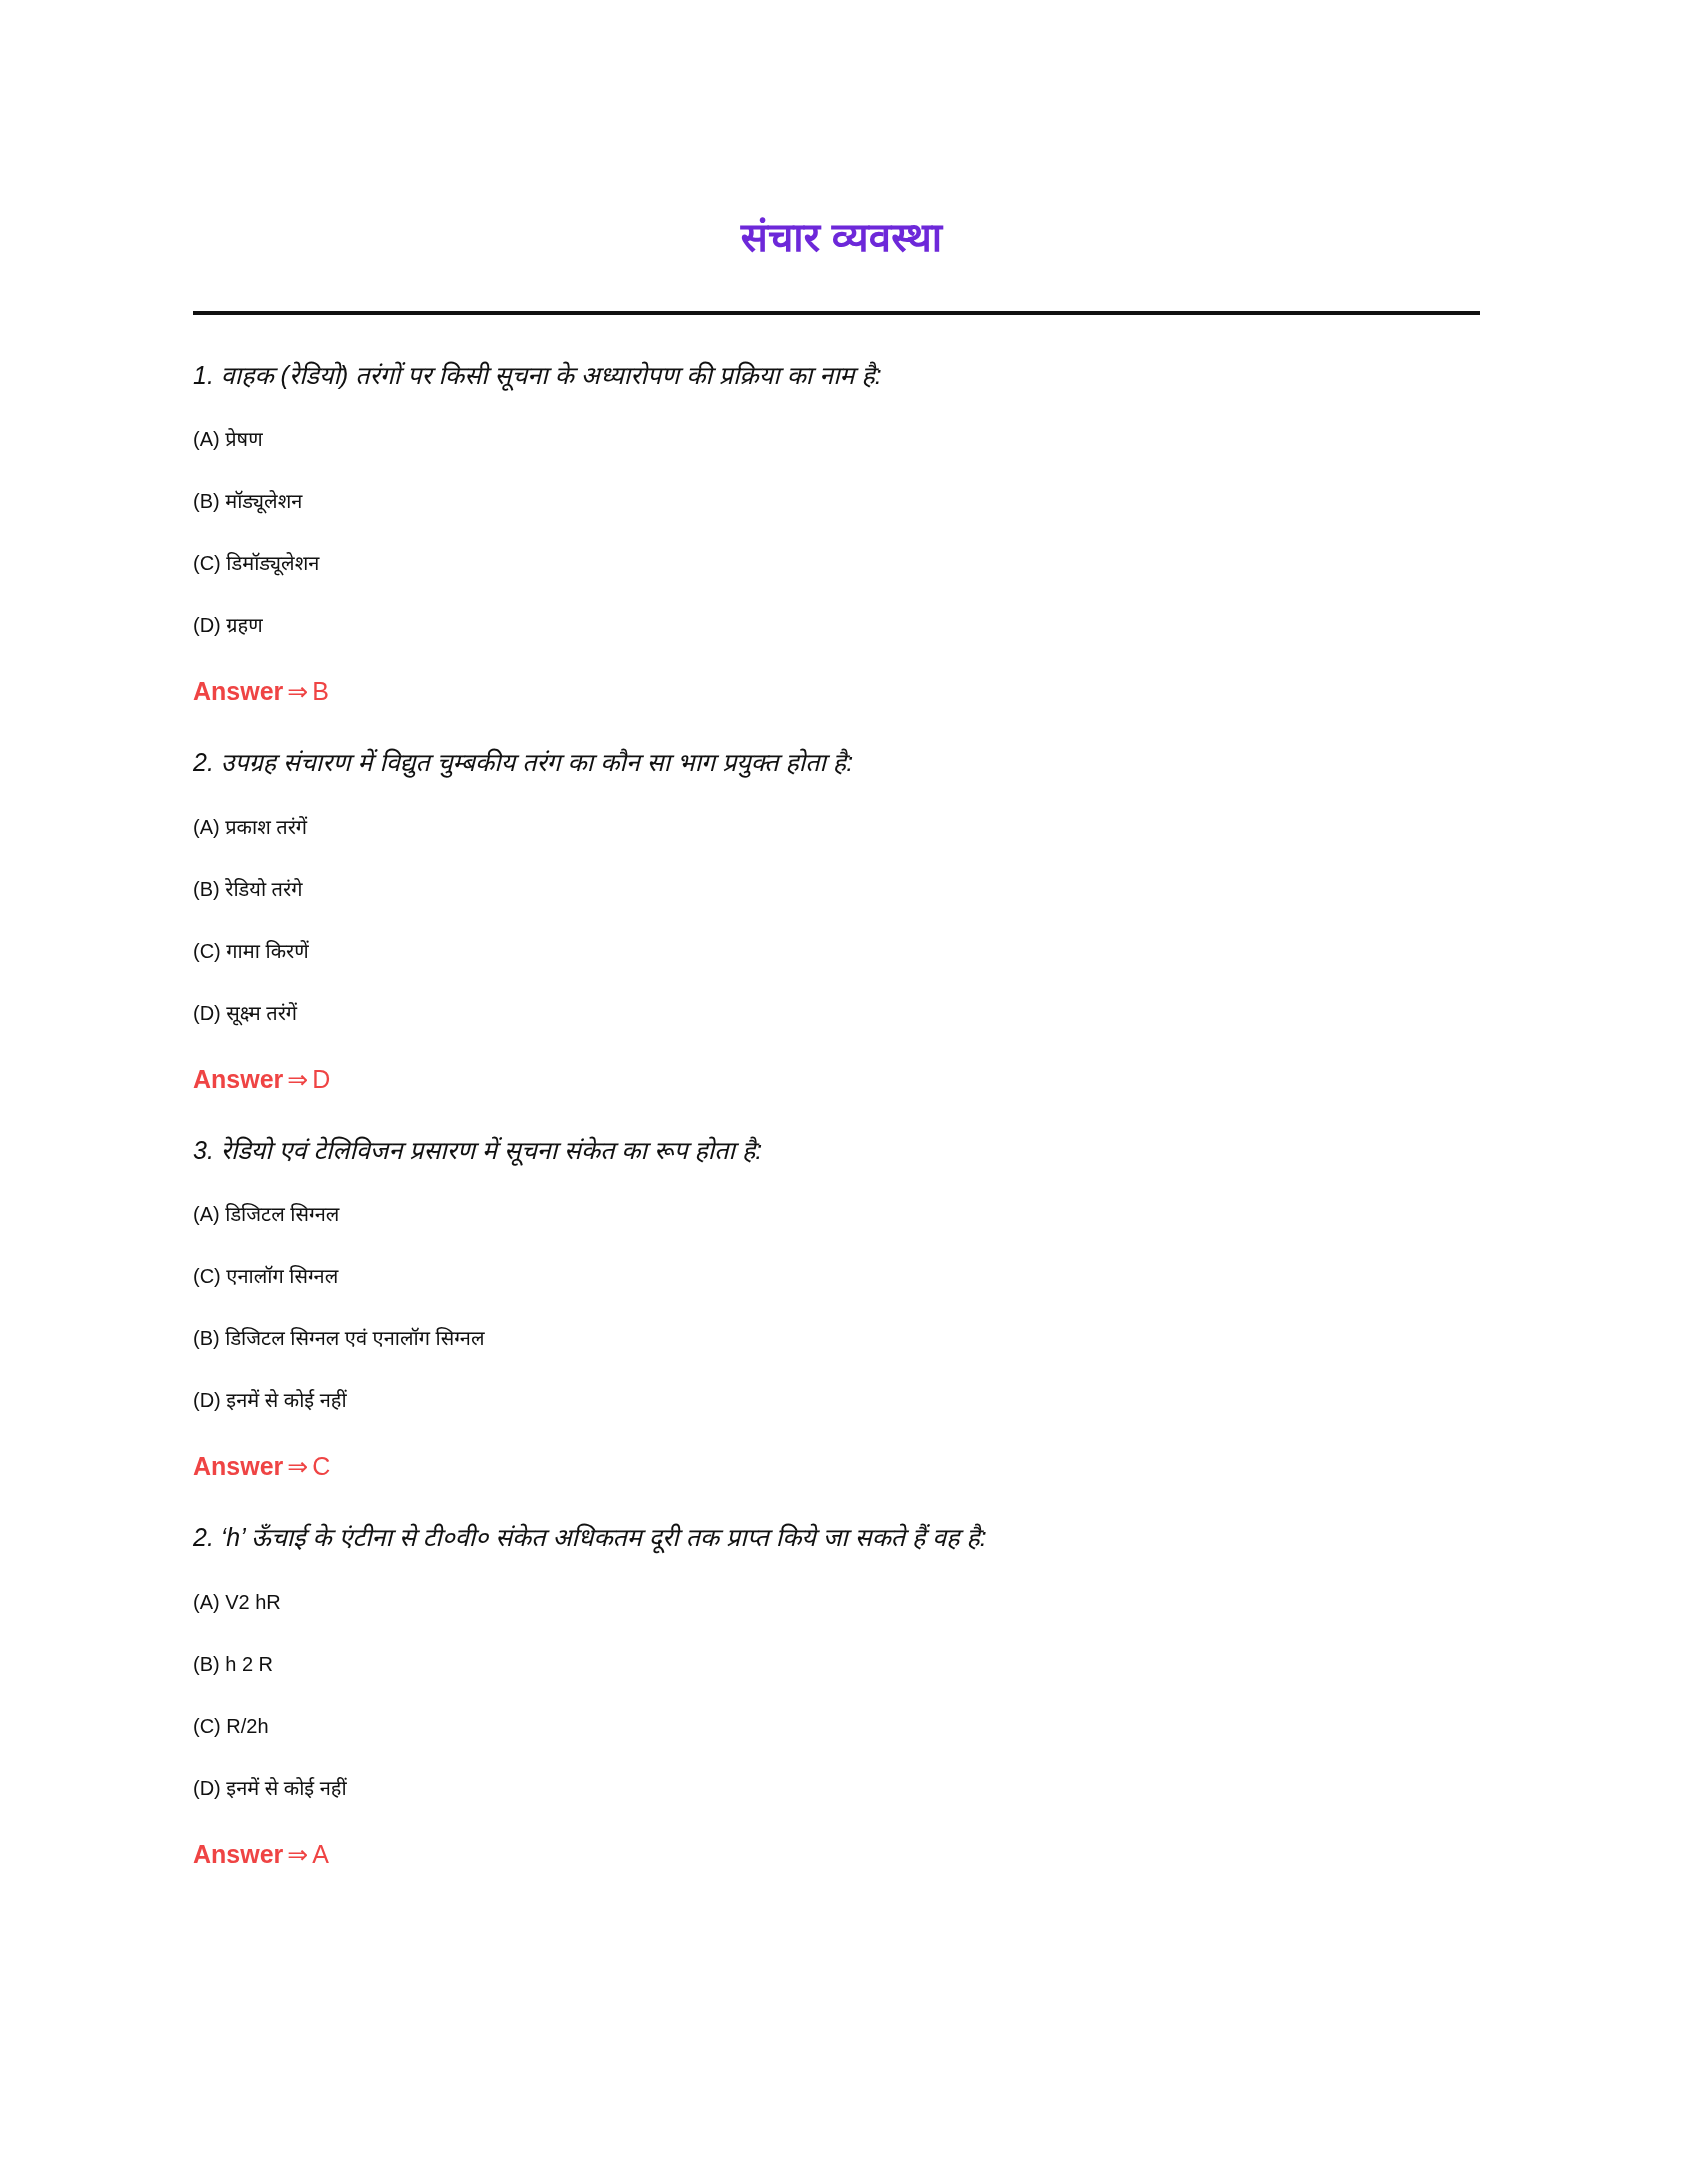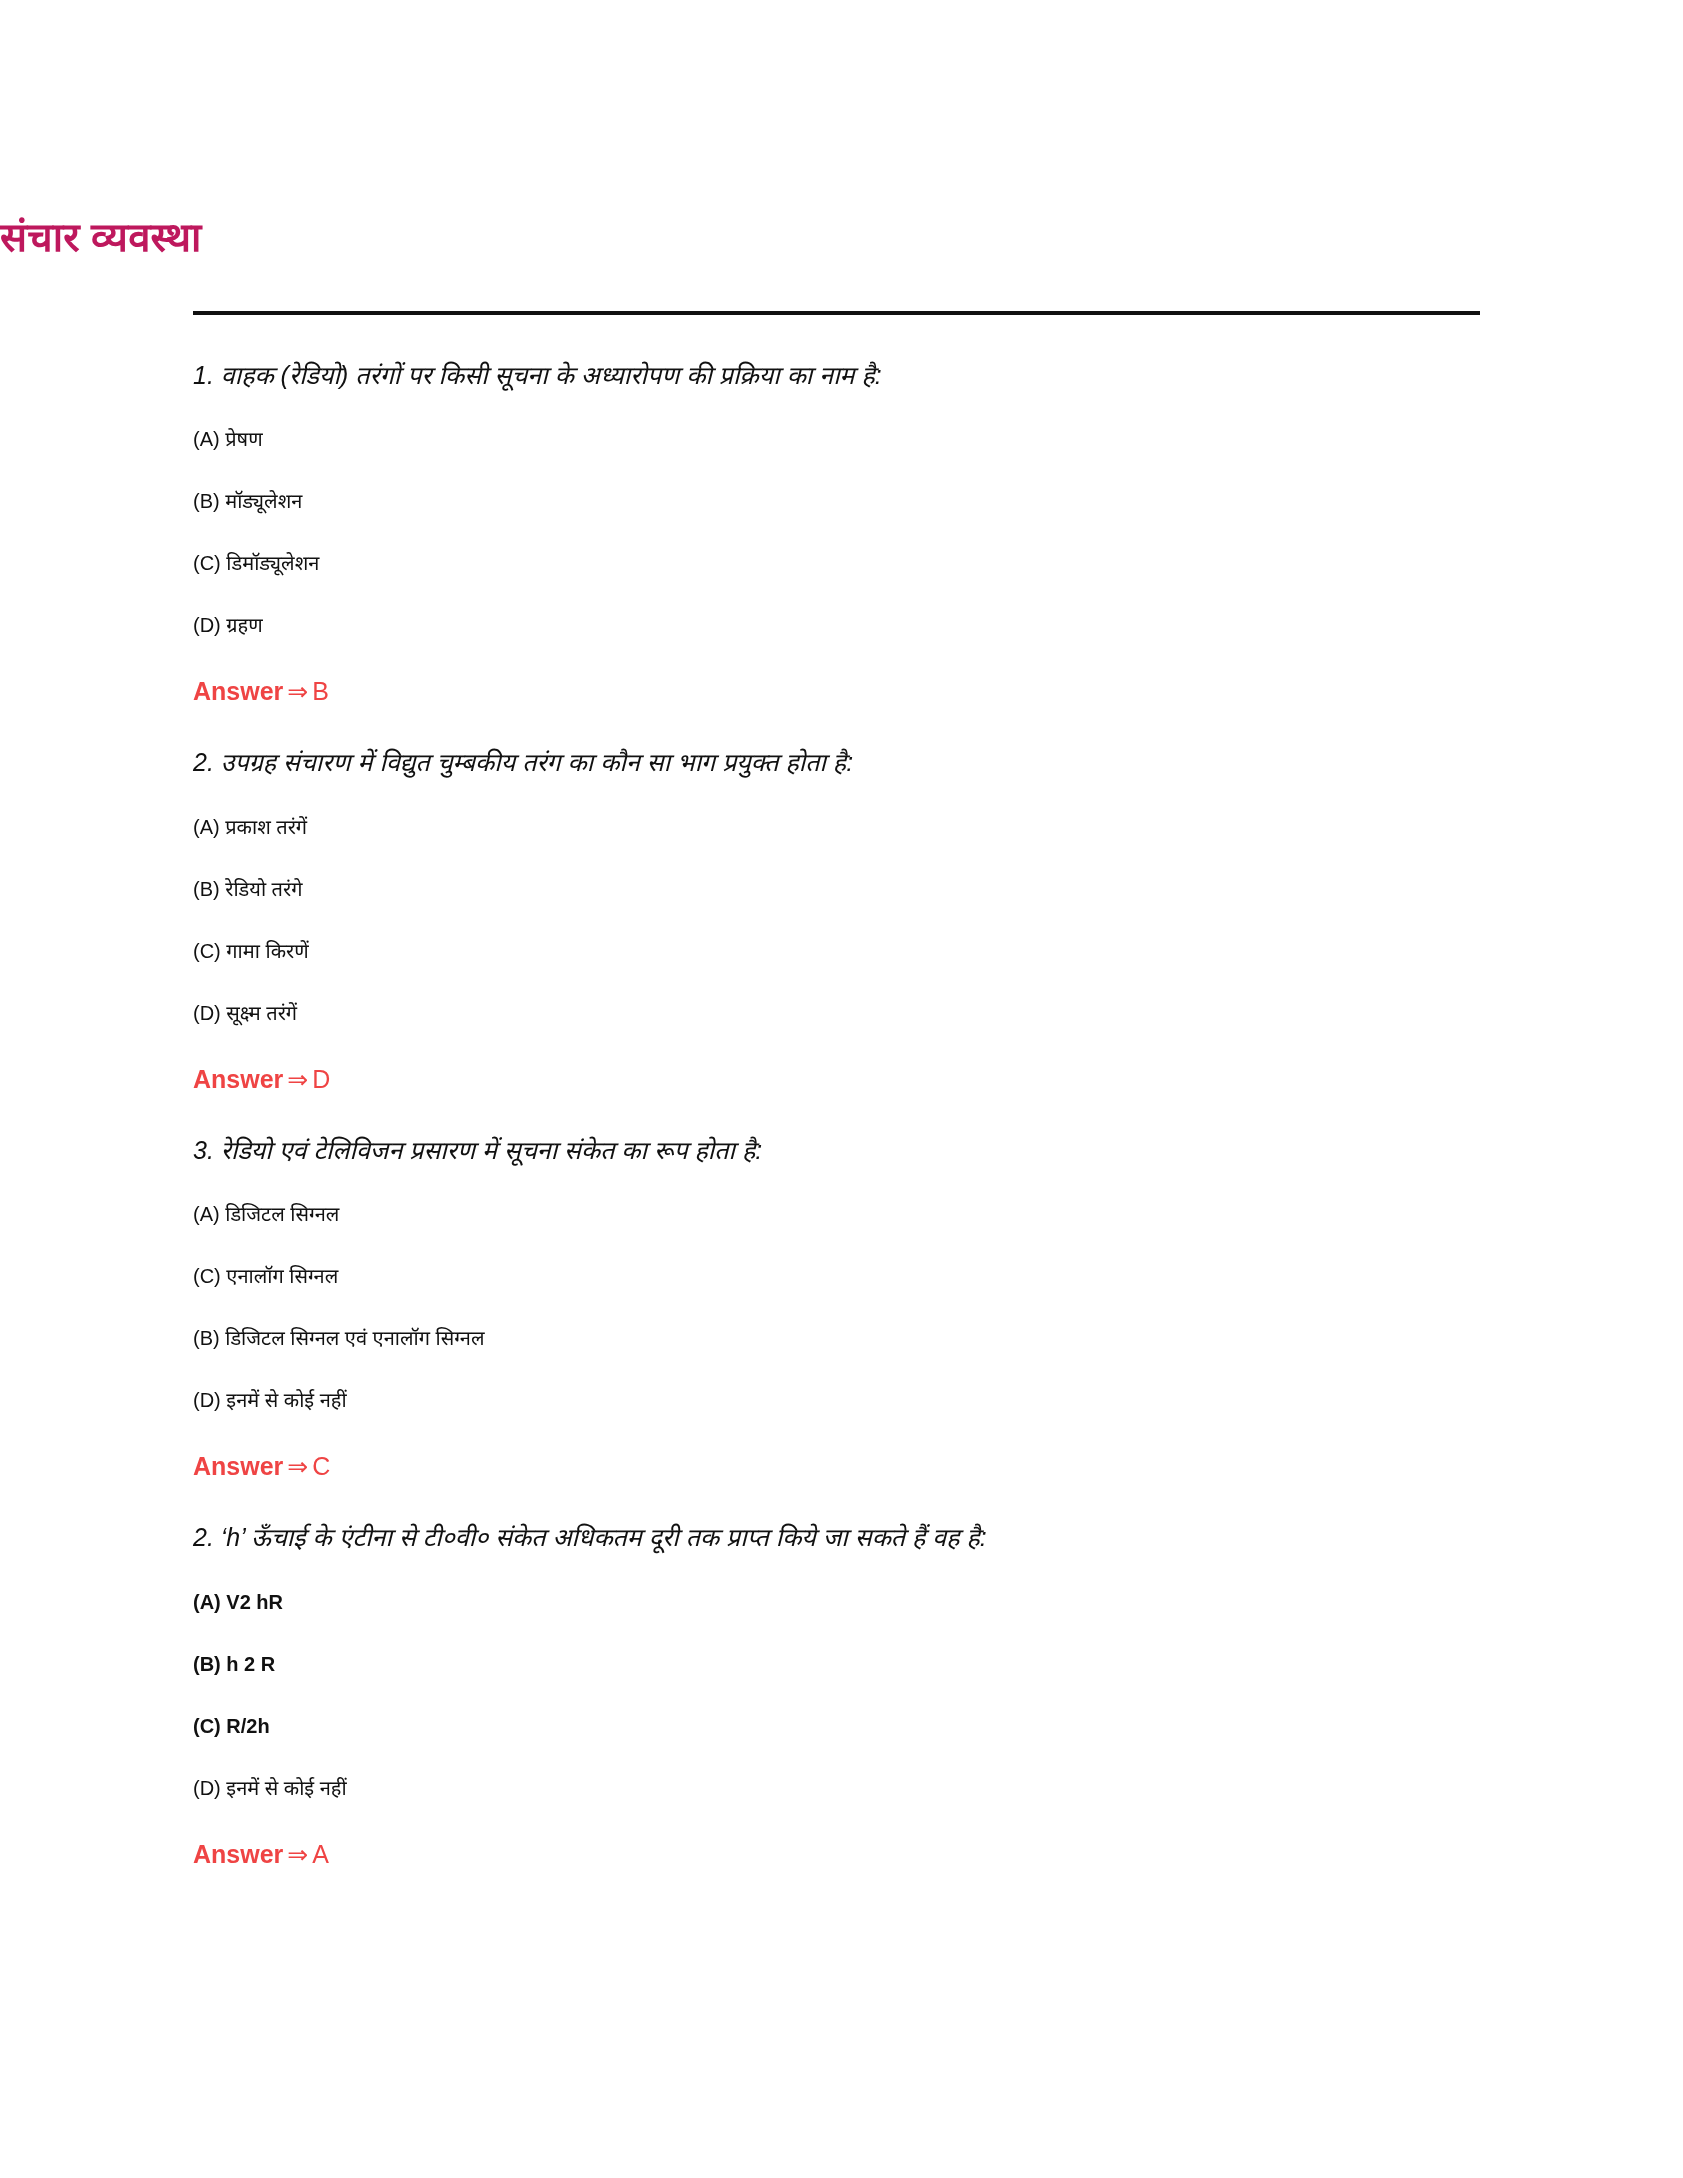--- a/index.html
+++ b/index.html
@@ -17,26 +17,27 @@
   }
   .page {
     box-sizing: border-box;
     width: 1683px;
     height: 2178px;
     padding: 0;
     position: relative;
     background: #ffffff;
   }
   .doc-title {
+    text-align: center;
     font-size: 40px;
     font-weight: 700;
     letter-spacing: 0.2px;
     padding-top: 186px;
     line-height: 1.2;
-    color: #be185d;
+    color: #6d28d9;
   }
   .title-rule {
     border: 0;
     border-top: 4px solid #111111;
     margin: 50px 0 0 0;
     width: 1287px;
     margin-left: 193px;
   }
   .content {
     margin: 0;
@@ -71,21 +72,20 @@
   }
   .answer .answer-arrow {
     font-weight: 400;
     padding: 0 4px;
   }
   .answer .answer-value {
     font-weight: 400;
   }
   .latin {
     font-family: "Liberation Sans", "DejaVu Sans", sans-serif;
-    font-weight: bold;
   }
 </style>
 </head>
 <body>
 
 <div class="page">
 
   <h1 class="doc-title">संचार व्यवस्था</h1>
 
   <hr class="title-rule">

